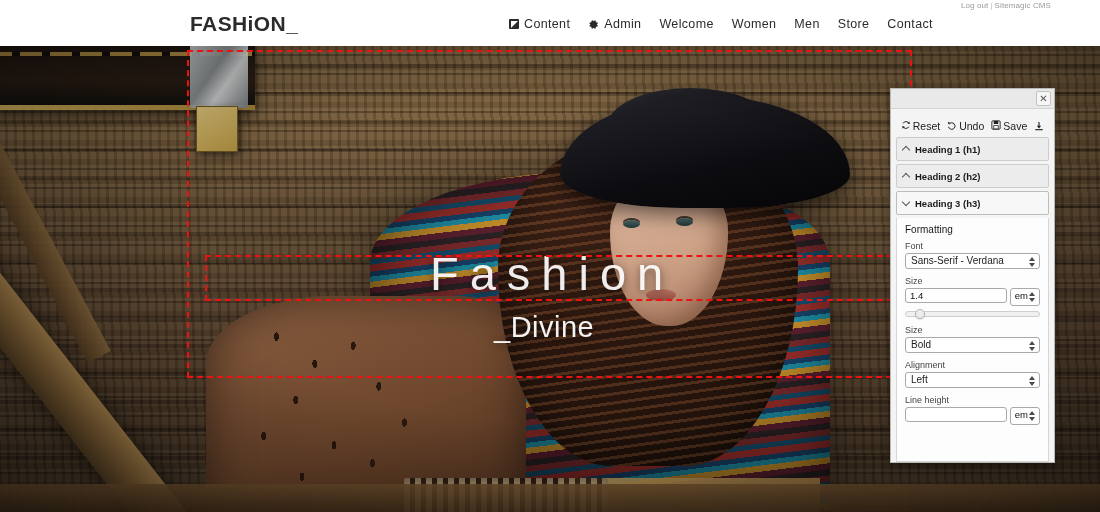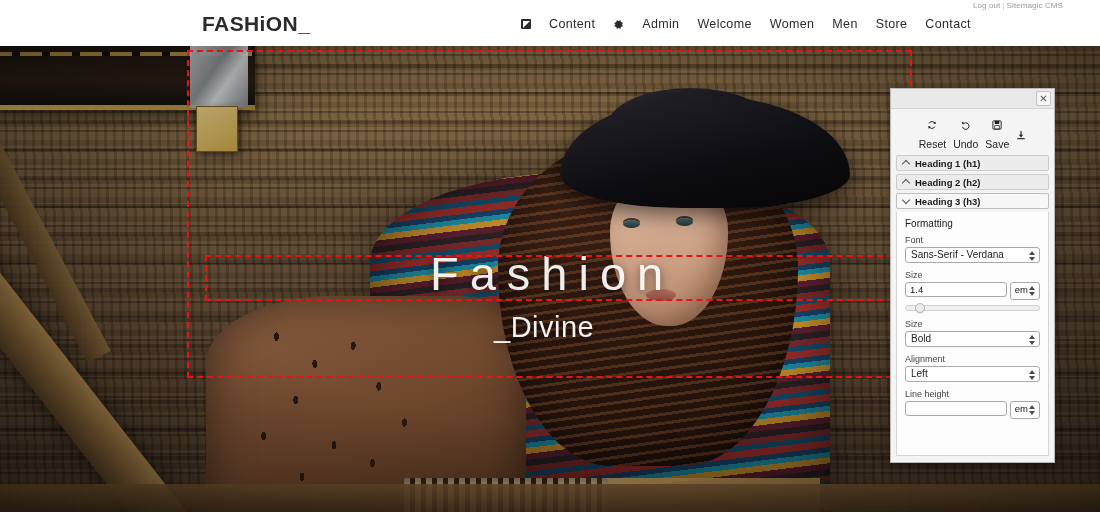--- a/index.html
+++ b/index.html
@@ -5,21 +5,21 @@
   * { margin:0; padding:0; box-sizing:border-box; }
   html, body {
     width:1100px; height:512px; overflow:hidden;
     font-family:"Liberation Sans", sans-serif;
     background:#ffffff;
   }
   #app { position:relative; width:1100px; height:512px; overflow:hidden; }
 
   
   .topbar {
-    position:absolute; top:0; left:16px; width:1053px; height:46px;
+    position:absolute; top:0; left:4px; width:1053px; height:46px;
     background:#ffffff; z-index:20;
   }
   .cmsbar {
     position:absolute; top:1px; right:6px;
     font-size:8px; color:#9a9a9a; letter-spacing:.1px;
   }
   .cmsbar a { color:#9a9a9a; text-decoration:none; }
   .cmsbar .sep { color:#bdbdbd; margin:0 2px; }
 
   .brand {
@@ -27,21 +27,21 @@
     font-size:21px; font-weight:bold; color:#2b2b2b;
     letter-spacing:.4px;
   }
 
   .nav {
     position:absolute; left:505px; top:17px;
     display:flex; align-items:center; gap:18px;
     font-size:12.5px; color:#2b2b2b;
   }
   .nav .item {
-    display:flex; align-items:center; gap:18px;
+    display:flex; align-items:center; gap:5px;
     cursor:pointer; white-space:nowrap;
     letter-spacing:.35px;
   }
   .nav .label { color:#2b2b2b; }
   .ico-pencil {
     width:10px; height:10px; background:#2b2b2b; display:inline-block;
     position:relative; border-radius:1px;
   }
   .ico-pencil::after {
     content:""; position:absolute; left:1.5px; top:1.5px;
@@ -292,26 +292,26 @@
   }
   .spin i { display:block; width:0; height:0; border-left:3px solid transparent;
     border-right:3px solid transparent; }
   .spin .up { border-bottom:4px solid #4a4a4a; }
   .spin .dn { border-top:4px solid #4a4a4a; }
 
   .toolbar {
     display:flex; align-items:center; justify-content:center;
     gap:7px; margin-top:5px; font-size:10.5px; color:#222;
   }
-  .tbtn { display:flex; align-items:center; gap:8px; cursor:pointer;flex-direction:column; }
+  .tbtn { display:flex; gap:2px; cursor:pointer; }
   .tbtn svg { display:block; }
 
   .acc-list { padding:0 5px; }
   .acc {
-    height:16px; margin-bottom:3px; background:#ececec;
+    height:24px; margin-bottom:3px; background:#ececec;
     border:1px solid #cccccc; border-radius:2px;
     display:flex; align-items:center; gap:5px; padding:0 6px;
     font-size:9.5px; font-weight:bold; color:#1a1a1a; cursor:pointer;
   }
   .acc.active { background:#f7f7f7; border-color:#bdbdbd; }
   .chev { width:7px; height:7px; position:relative; flex:0 0 auto; }
   .chev::before {
     content:""; position:absolute; left:0; top:1px;
     width:5px; height:5px; border-left:1px solid #555; border-top:1px solid #555;
     transform:rotate(45deg);

